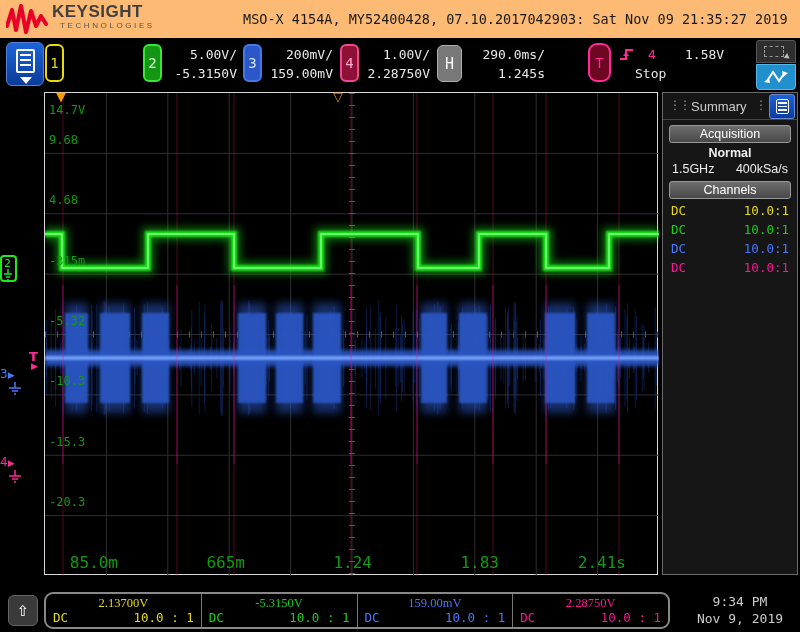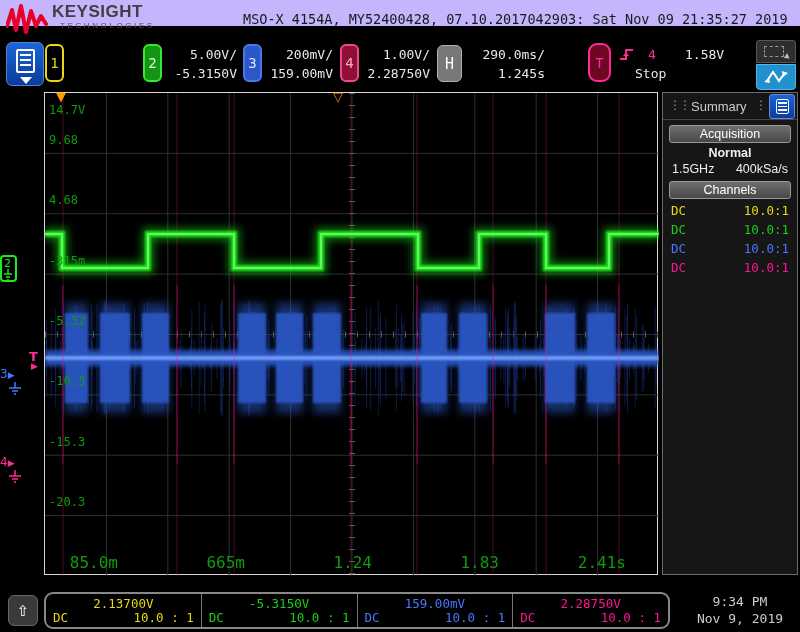--- a/index.html
+++ b/index.html
@@ -1,20 +1,20 @@
 <!DOCTYPE html>
 <html><head>
 <meta charset="utf-8">
 <style>
   html,body{margin:0;padding:0;background:#000;}
   *{box-sizing:border-box;}
   #screen{position:relative;width:800px;height:632px;background:#000;overflow:hidden;
           font-family:"DejaVu Sans Mono",monospace;}
   
-  #titlebar{position:absolute;left:0;top:0;width:800px;height:26px;background:#c4b5fd;}
+  #titlebar{position:absolute;left:0;top:0;width:800px;height:38px;background:#fdba74;}
   #logo{position:absolute;left:6px;top:4px;width:42px;height:30px;}
   #brand{position:absolute;left:52px;top:3px;font-family:"Liberation Sans",sans-serif;line-height:1;}
   #brand .b1{font-size:17px;font-weight:bold;color:#404040;letter-spacing:.5px;}
   #brand .b2{font-size:8px;color:#555;letter-spacing:2.6px;margin-top:2px;margin-left:8px;}
   #scope-title{position:absolute;left:243px;top:11px;font-size:13.5px;color:#1a1a1a;white-space:pre;}
   
   #toolbar{position:absolute;left:0;top:38px;width:800px;height:52px;background:#000;color:#e8e8e8;}
   #menu-btn{position:absolute;left:6px;top:4px;width:38px;height:44px;border-radius:6px;
             background:linear-gradient(#1c64d8,#0a3c9a);border:1px solid #5580d8;}
   #menu-btn .doc{position:absolute;left:9px;top:6px;width:19px;height:24px;border:2px solid #fff;border-radius:2px;}
@@ -75,21 +75,21 @@
          font-family:"DejaVu Sans Mono",monospace;}
   
   #bottombar{position:absolute;left:0;top:590px;width:800px;height:42px;background:#000;}
   #up-btn{position:absolute;left:8px;top:5px;width:30px;height:31px;background:#3a3a3a;border:1px solid #666;
           border-radius:6px;color:#fff;font-size:15px;display:flex;align-items:center;justify-content:center;
           font-family:"DejaVu Sans",sans-serif;}
   #cells{position:absolute;left:44px;top:2px;width:626px;height:37px;border:2px solid #888;border-radius:9px;
          display:flex;overflow:hidden;}
   .cell{flex:1;position:relative;border-right:1px solid #777;font-size:12.5px;}
   .cell:last-child{border-right:none;}
-  .cell .val{position:absolute;top:2px;left:0;right:0;text-align:center;}
+  .cell .val{position:absolute;top:2px;left:0;right:0;text-align:center;font-family:Liberation Serif, serif;}
   .cell .cpl{position:absolute;left:7px;bottom:2px;}
   .cell .prb{position:absolute;right:7px;bottom:2px;}
   #datetime{position:absolute;left:682px;top:3px;width:116px;text-align:center;color:#ccc;font-size:13px;line-height:17px;}
 </style>
 </head>
 <body>
 
 <div id="screen">
 
   <div id="titlebar">

